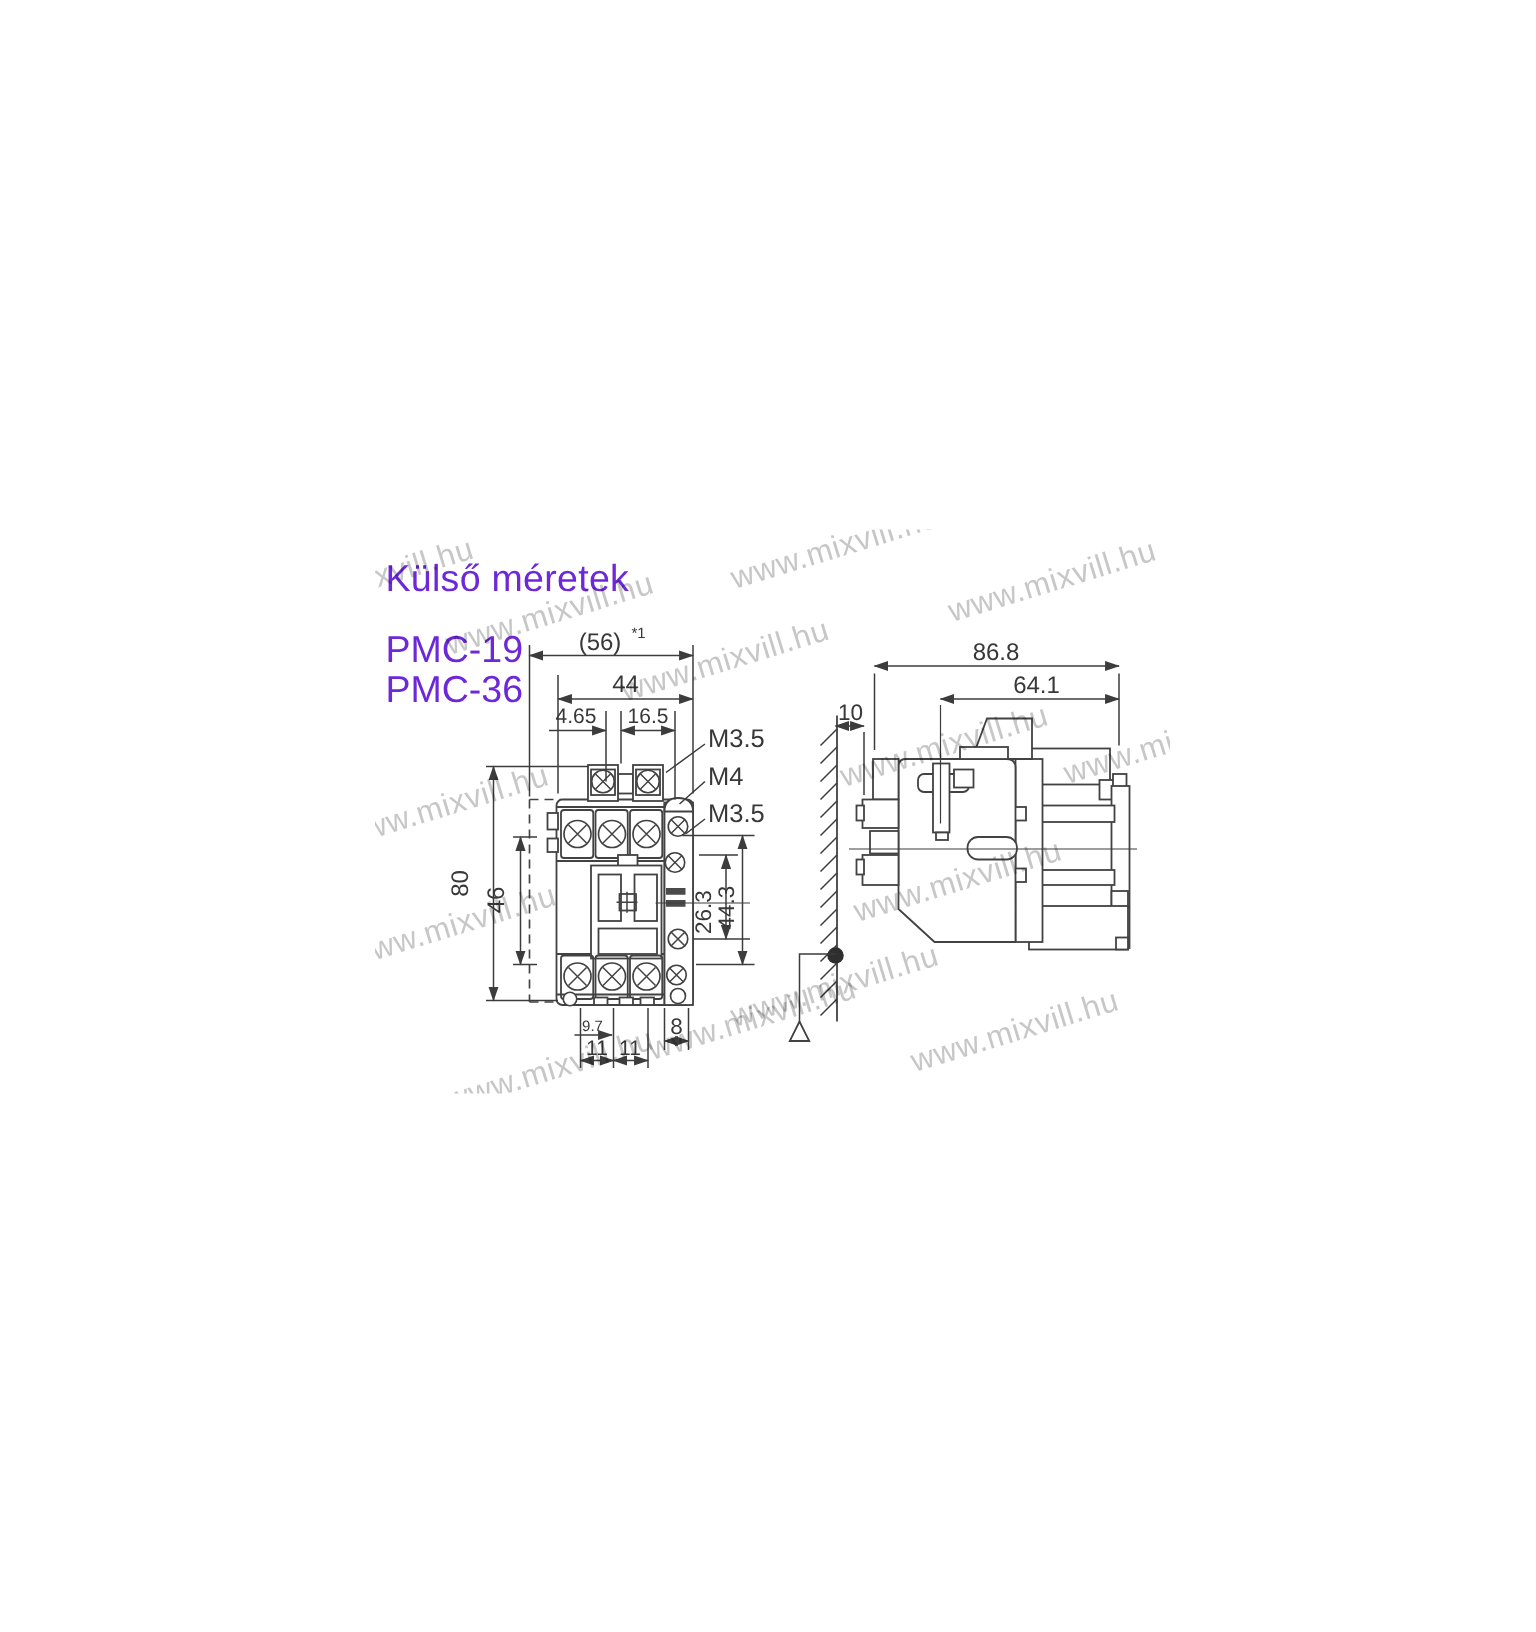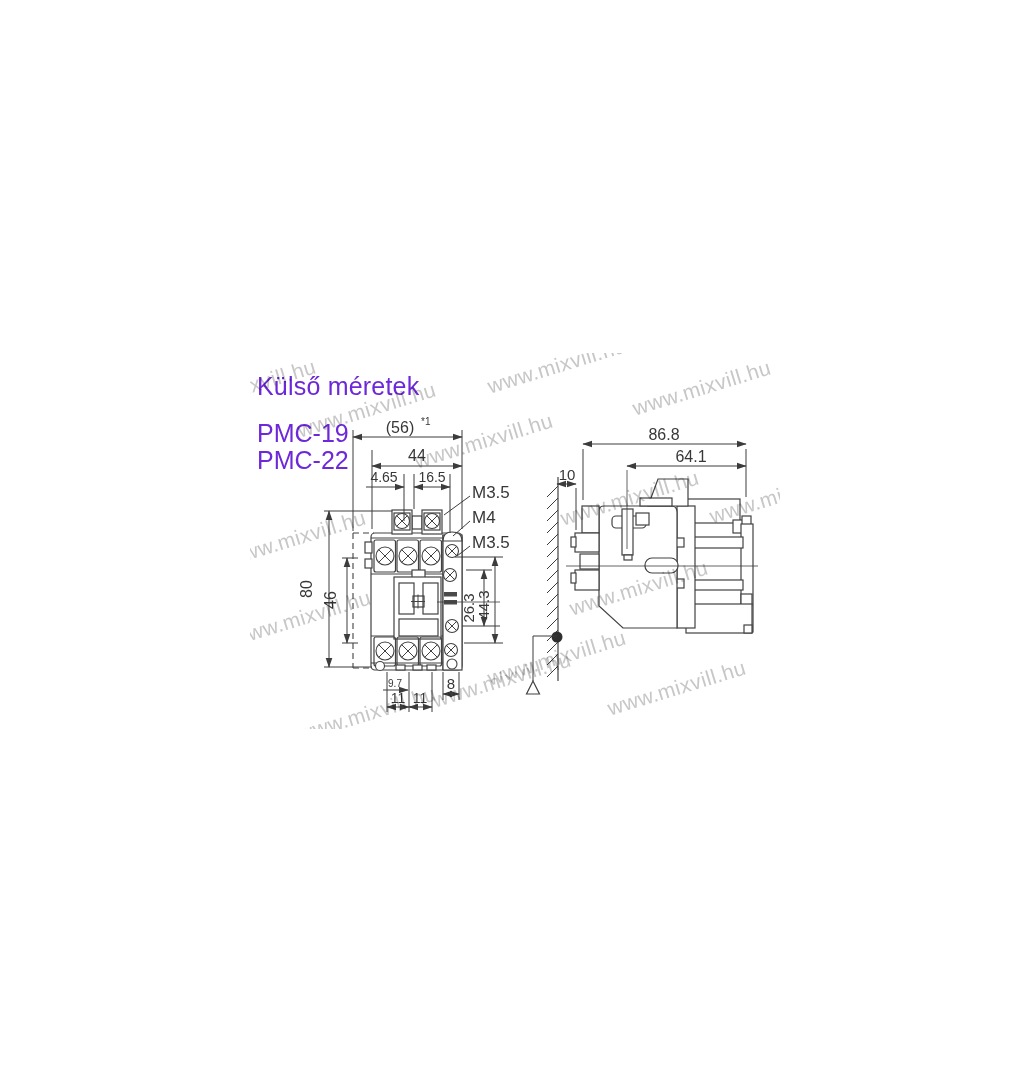--- a/index.html
+++ b/index.html
@@ -218,21 +218,21 @@
       <line class="dim" x1="627" y1="466" x2="746" y2="466" marker-start="url(#ah)" marker-end="url(#ah)"></line>
       <line class="dim" x1="557" y1="484" x2="576" y2="484" marker-start="url(#ah)" marker-end="url(#ah)"></line>
       <text x="664" y="440" font-size="16" text-anchor="middle">86.8</text>
       <text x="691" y="462" font-size="16" text-anchor="middle">64.1</text>
       <text x="567" y="480" font-size="15" text-anchor="middle">10</text>
     </g>
   </svg>
 
   <div class="heading" id="title">Külső méretek</div>
   <div class="heading" id="model1">PMC-19</div>
-  <div class="heading" id="model2">PMC-22</div>
+  <div class="heading" id="model2">PMC-36</div>
 
   <div id="wmbox">
     <div class="wm" style="left:-75px;top:22px;">www.mixvill.hu</div>
     <div class="wm" style="left:45px;top:45px;">www.mixvill.hu</div>
     <div class="wm" style="left:235px;top:1px;">www.mixvill.hu</div>
     <div class="wm" style="left:380px;top:23px;">www.mixvill.hu</div>
     <div class="wm" style="left:162px;top:76px;">www.mixvill.hu</div>
     <div class="wm" style="left:-25px;top:173px;">www.mixvill.hu</div>
     <div class="wm" style="left:308px;top:133px;">www.mixvill.hu</div>
     <div class="wm" style="left:457px;top:131px;">www.mixvill.hu</div>

